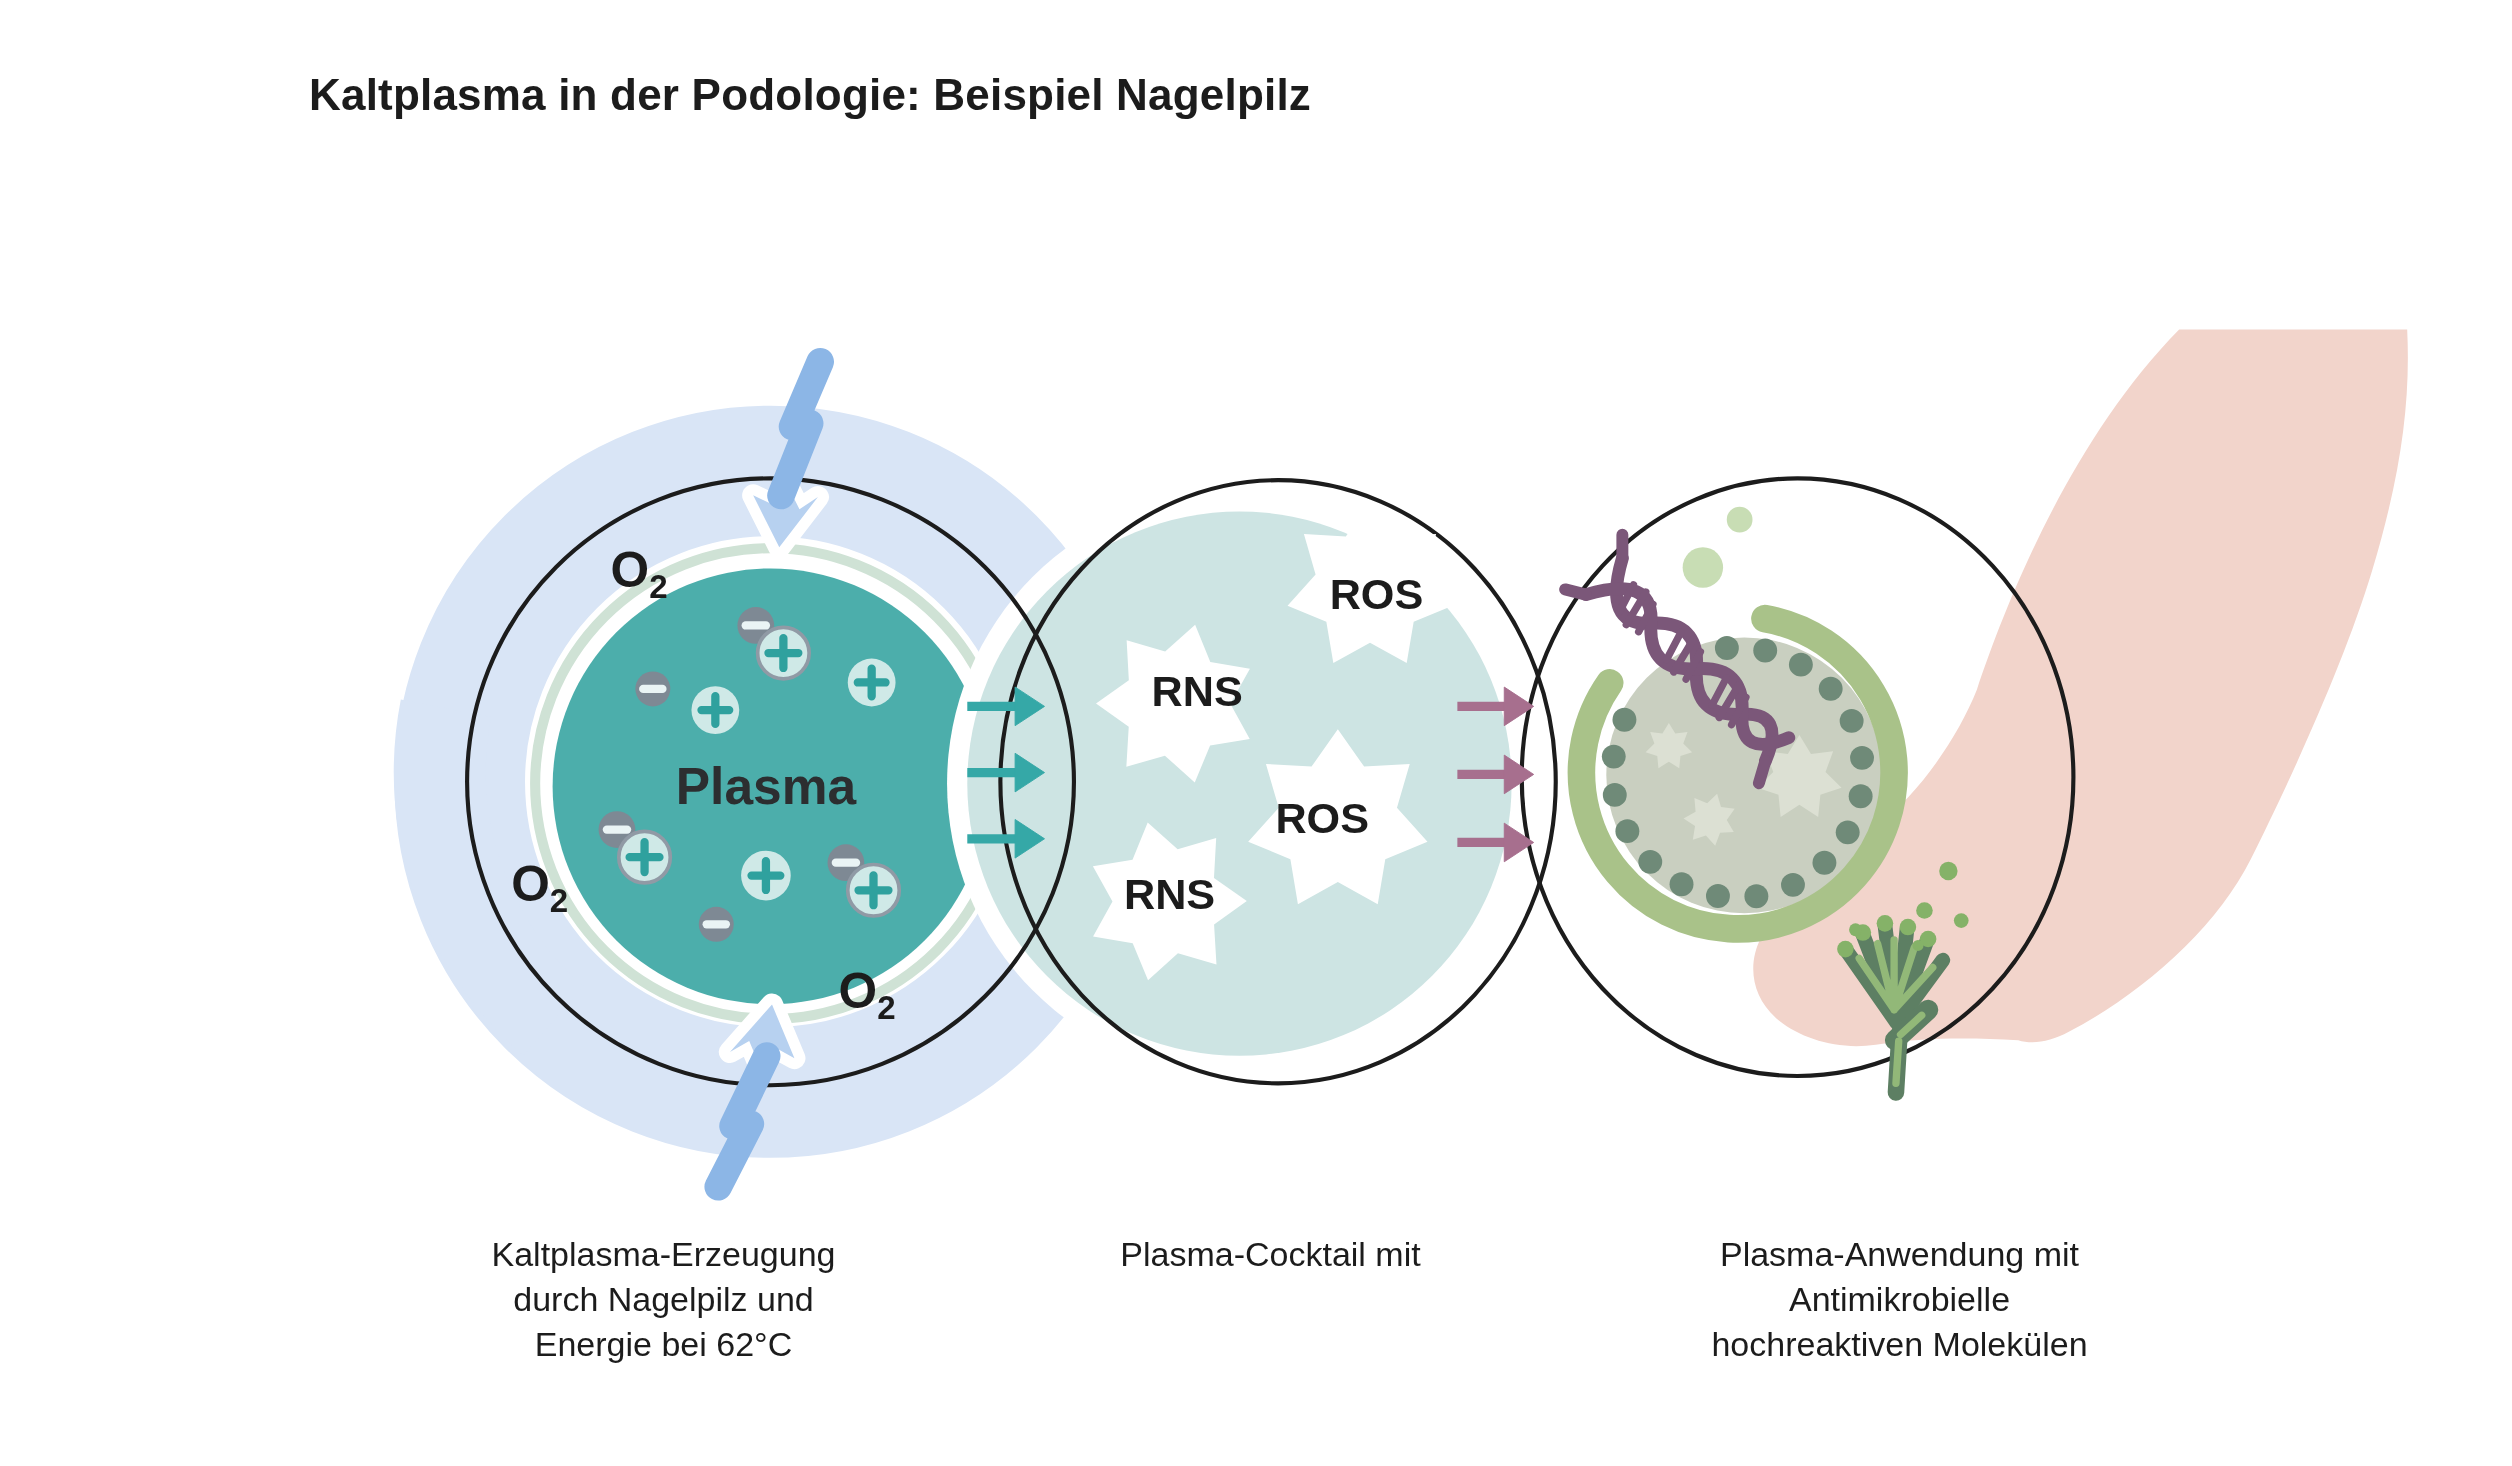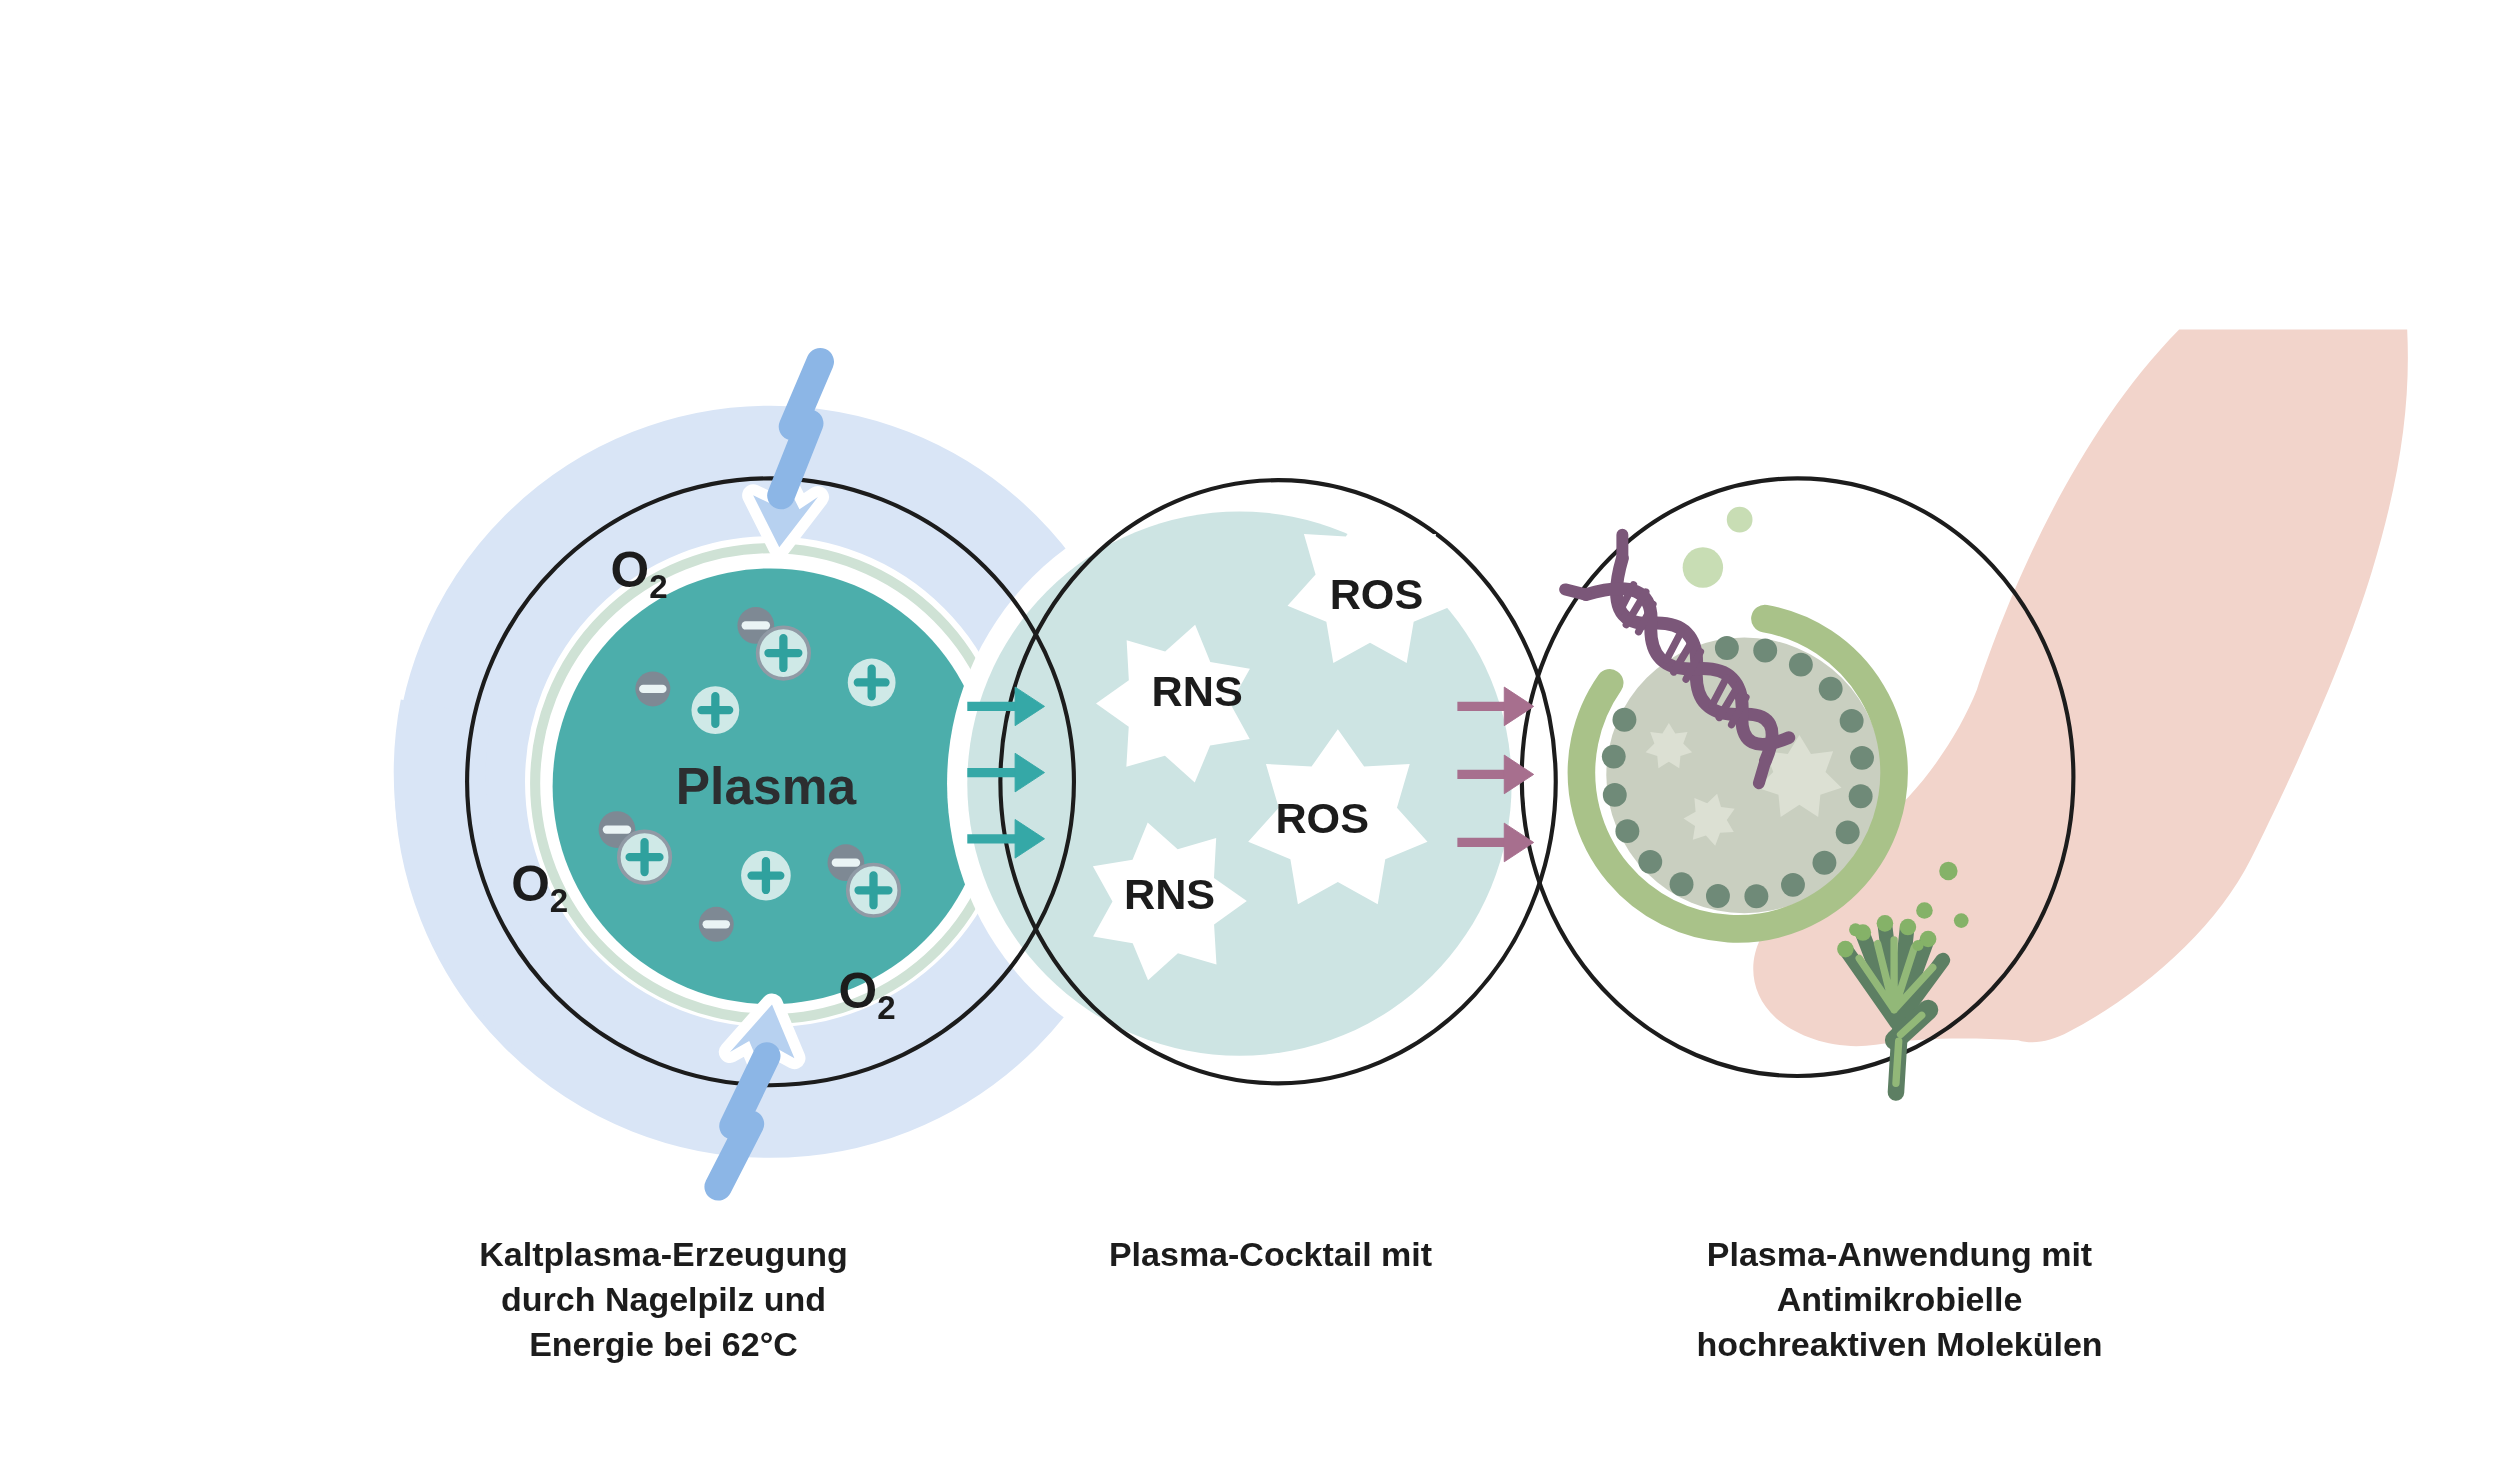--- a/index.html
+++ b/index.html
@@ -6,21 +6,21 @@
   #stage{
     position:relative;width:2512px;height:1467px;background:#fff;overflow:hidden;
     font-family:"Liberation Sans",sans-serif;color:var(--ink,#1c1c1c);
   }
   #title{
     position:absolute;left:309px;top:70px;font-size:44px;font-weight:700;
     letter-spacing:0.2px;color:var(--ink);white-space:nowrap;
   }
   .caption{
     position:absolute;top:1232px;width:699px;text-align:center;
-    font-size:34px;font-weight:700;line-height:1.32;color:var(--ink);
+    font-size:34px;font-weight:400;line-height:1.32;color:var(--ink);
   }
   #cap1{left:314px;}
   #cap2{left:921px;}
   #cap3{left:1550px;}
   svg{position:absolute;left:0;top:0;}
   
   .blue-ring{fill:none;stroke:var(--pale-blue);}
   .green-thin-arc{fill:none;stroke:var(--pale-green);stroke-width:11;}
   .plasma-circle{fill:var(--teal);}
   .white-sep{fill:#ffffff;}
@@ -50,20 +50,21 @@
   .plus-ring{fill:var(--plus-bg);stroke:#909aa5;stroke-width:4;}
   .plus-sign{stroke:var(--plus-sign);stroke-width:9;stroke-linecap:round;fill:none;}
   .minus-bg{fill:var(--minus-bg);}
   .minus-sign{stroke:#eaf4f5;stroke-width:9;stroke-linecap:round;fill:none;}
 </style>
 </head>
 <body>
 
 <div id="stage">
 
+  <div id="title">Kaltplasma in der Podologie: Beispiel Nagelpilz</div>
 
   <svg width="2512" height="1467" viewBox="0 0 2732 1595">
 
     <g>
       <circle class="blue-ring" cx="838" cy="850" r="338" stroke-width="142"></circle>
       <path class="blue-ring" d="M 602,1110 A 360,360 0 0 1 485,770" stroke-width="100" fill="none"></path>
       <circle class="green-thin-arc" cx="838" cy="852" r="256"></circle>
       <circle class="plasma-circle" cx="838" cy="855" r="237"></circle>
     </g>
 

